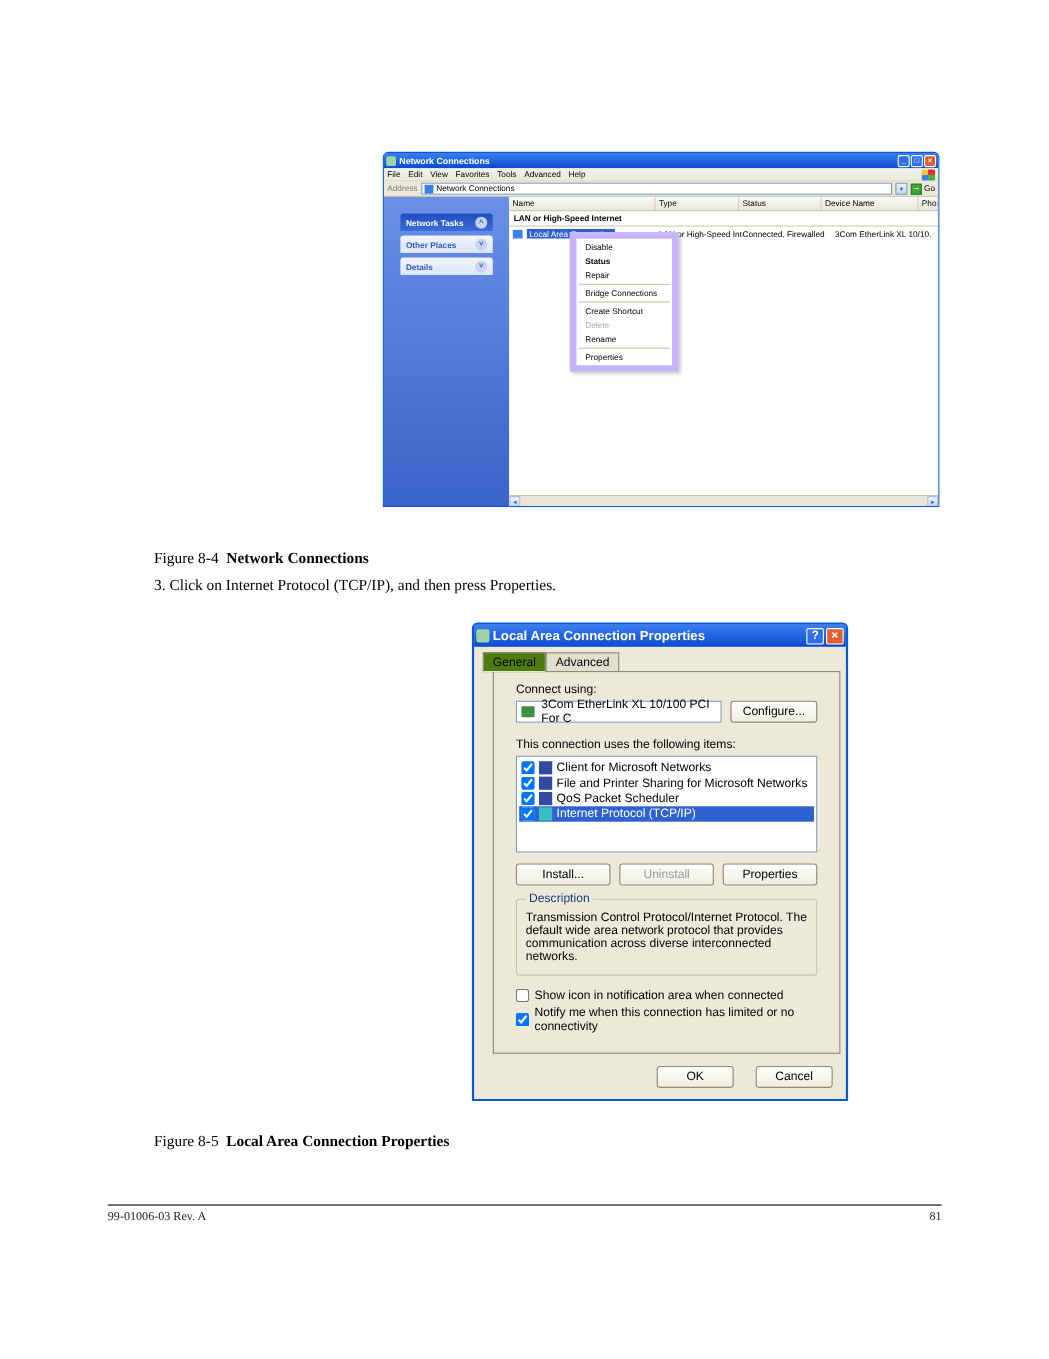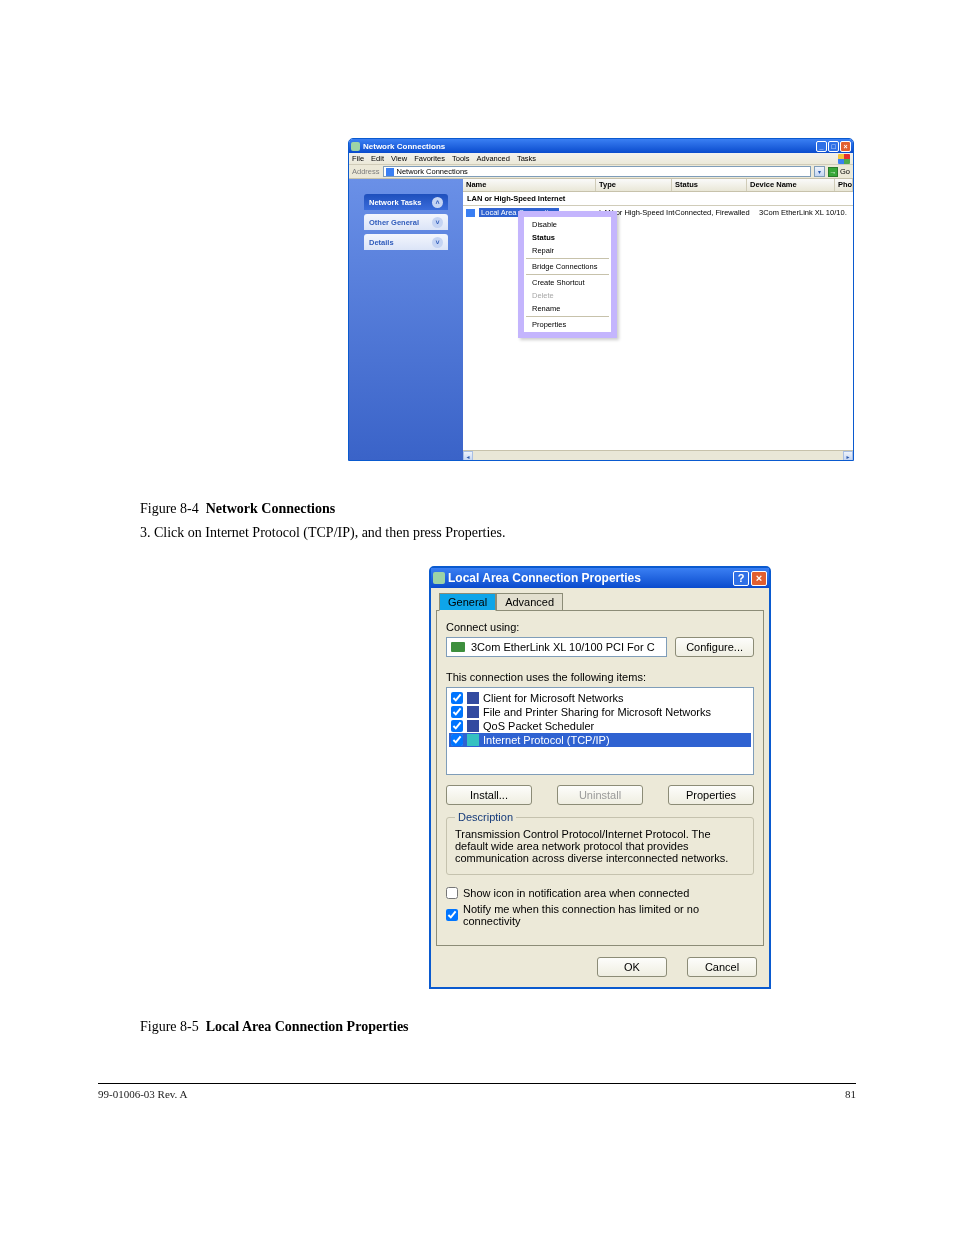--- a/index.html
+++ b/index.html
@@ -50,21 +50,21 @@
   .addrbar .go .ic{width:10px;height:10px;background:#38a838;border:1px solid #2a7a2a;color:#fff;display:flex;align-items:center;justify-content:center;font-size:7px;}
   .body { display:flex; height:calc(100% - 40px); }
   .sidepane{ width:114px; background:linear-gradient(#6a90e7,#3a63c8); padding:15px; display:flex;flex-direction:column;gap:4px;}
   .panel-h{height:16px;border-radius:3px 3px 0 0;display:flex;align-items:center;
            padding:0 5px;font-size:7.5px;font-weight:bold;justify-content:space-between;}
   .panel-h.active{background:linear-gradient(#1e4fbc,#3a6cdb);color:#fff;}
   .panel-h.plain{background:linear-gradient(#f3f6fd,#dbe4f7);color:#2f5bbb;}
   .panel-h .chev{width:11px;height:11px;border-radius:50%;background:#c5d4f3;color:#2f5bbb;
                  display:flex;align-items:center;justify-content:center;font-size:7px;}
   .listarea{flex:1;background:#fff;position:relative;overflow:hidden;}
-  .cols{height:13px;background:linear-gradient(#fafafa,#e9e7d7);border-bottom:1px solid #c7c2ab;display:flex;font-size:7.5px;font-weight:bold;}
+  .cols{height:13px;background:linear-gradient(#fafafa,#e9e7d7);border-bottom:1px solid #c7c2ab;display:flex;font-size:7.5px;}
   .cols span{padding:1px 3px;border-right:1px solid #d0ccb9;white-space:nowrap;overflow:hidden;}
   .grouph{font-weight:bold;font-size:7.5px;padding:2px 4px;border-bottom:1px solid #d0ccb9;}
   .row{display:flex;font-size:7.5px;padding:2px 3px;}
   .row span{white-space:nowrap;overflow:hidden;}
   .row .sel{background:#2f62d1;color:#fff;padding:0 2px;}
   .row .ico{width:9px;height:8px;background:#3a7ff3;margin-right:2px;display:inline-block;vertical-align:middle;}
   .ctxmenu{position:absolute;border:6px solid #c4b5fd;background:#fff;font-size:7.5px;
            box-shadow:2px 2px 3px rgba(0,0,0,.2);padding:1px 0;}
   .ctxmenu div{padding:2px 14px 2px 8px;white-space:nowrap;}
   .ctxmenu div.bold{font-weight:bold;}
@@ -85,23 +85,23 @@
         background:#ece9d8; font-size:11px; position:relative; }
   .dlg .titlebar{height:20px;font-size:12px;}
   .dlg .titlebar .icon{width:12px;height:12px;}
   .dlg .help{width:16px;height:15px;background:#2f70e6;border:1px solid #fff;border-radius:2px;
              color:#fff;display:flex;align-items:center;justify-content:center;font-weight:bold;font-size:11px;margin-left:1px;}
   .dlg .close{width:16px;height:15px;background:#e25f30;border:1px solid #fff;border-radius:2px;
               color:#fff;display:flex;align-items:center;justify-content:center;font-weight:bold;font-size:11px;margin-left:2px;}
   .tabs{display:flex;margin:5px 5px 0 8px;}
   .tab{padding:2px 8px;font-size:11px;background:#ece9d8;border:1px solid #8c8c77;border-bottom:none;
        position:relative; }
-  .tab.active{background:#0ea5e9;z-index:2;border-bottom:1px solid #ece9d8;margin-bottom:-1px;}
+  .tab.active{background:#4d7c0f;z-index:2;border-bottom:1px solid #ece9d8;margin-bottom:-1px;}
   .tab:not(.active){background:#e2dfcf;}
-  .tabpage{margin:0 5px 5px 5px;border:1px solid #8c8c77;padding:10px 9px 14px;background:#ece9d8;}
+  .tabpage{margin:0 5px 5px 17px;border:1px solid #8c8c77;padding:10px 20px 14px;background:#ece9d8;}
   .lbl11{font-size:11px;margin-bottom:4px;}
   .adapterrow{display:flex;gap:8px;align-items:center;margin-bottom:14px;}
   .adapterbox{flex:1;height:20px;background:#fff;border:1px solid #7f9db9;display:flex;align-items:center;gap:6px;padding:0 4px;font-size:11px;}
   .adapterbox .nic{width:14px;height:10px;background:#3d8f3d;border-radius:1px;}
   .xpbtn{height:20px;padding:0 10px;background:linear-gradient(#fdfdfb,#efeee1);border:1px solid #8c8c77;border-radius:3px;font-size:11px;cursor:default;}
   .xpbtn.disabled{color:#9a9a9a;}
   .itemsbox{height:88px;background:#fff;border:1px solid #7f9db9;padding:3px 2px;font-size:11px;}
   .itemsbox .it{display:flex;align-items:center;gap:4px;padding:1px 2px;}
   .itemsbox .it input{margin:0;width:12px;height:12px;}
   .itemsbox .it .ic{width:12px;height:12px;background:#324aa0;display:inline-block;}
@@ -133,21 +133,21 @@
     <span class="winbtn max">□</span>
     <span class="winbtn close">×</span>
   </div>
   <div class="menubar">
     <span>File</span>
     <span>Edit</span>
     <span>View</span>
     <span>Favorites</span>
     <span>Tools</span>
     <span>Advanced</span>
-    <span>Tasks</span>
+    <span>Help</span>
     <span class="logo"></span>
   </div>
   <div class="addrbar">
     <span class="lbl">Address</span>
     <div class="field">
       <span class="nic"></span>
       <span>Network Connections</span>
     </div>
     <span class="dd">▾</span>
     <span class="go">
@@ -155,21 +155,21 @@
       <span>Go</span>
     </span>
   </div>
   <div class="body">
     <div class="sidepane">
       <div class="panel-h active">
         <span>Network Tasks</span>
         <span class="chev">˄</span>
       </div>
       <div class="panel-h plain">
-        <span>Other General</span>
+        <span>Other Places</span>
         <span class="chev">˅</span>
       </div>
       <div class="panel-h plain">
         <span>Details</span>
         <span class="chev">˅</span>
       </div>
     </div>
     <div class="listarea">
       <div class="cols">
         <span style="width:133px">Name</span>

